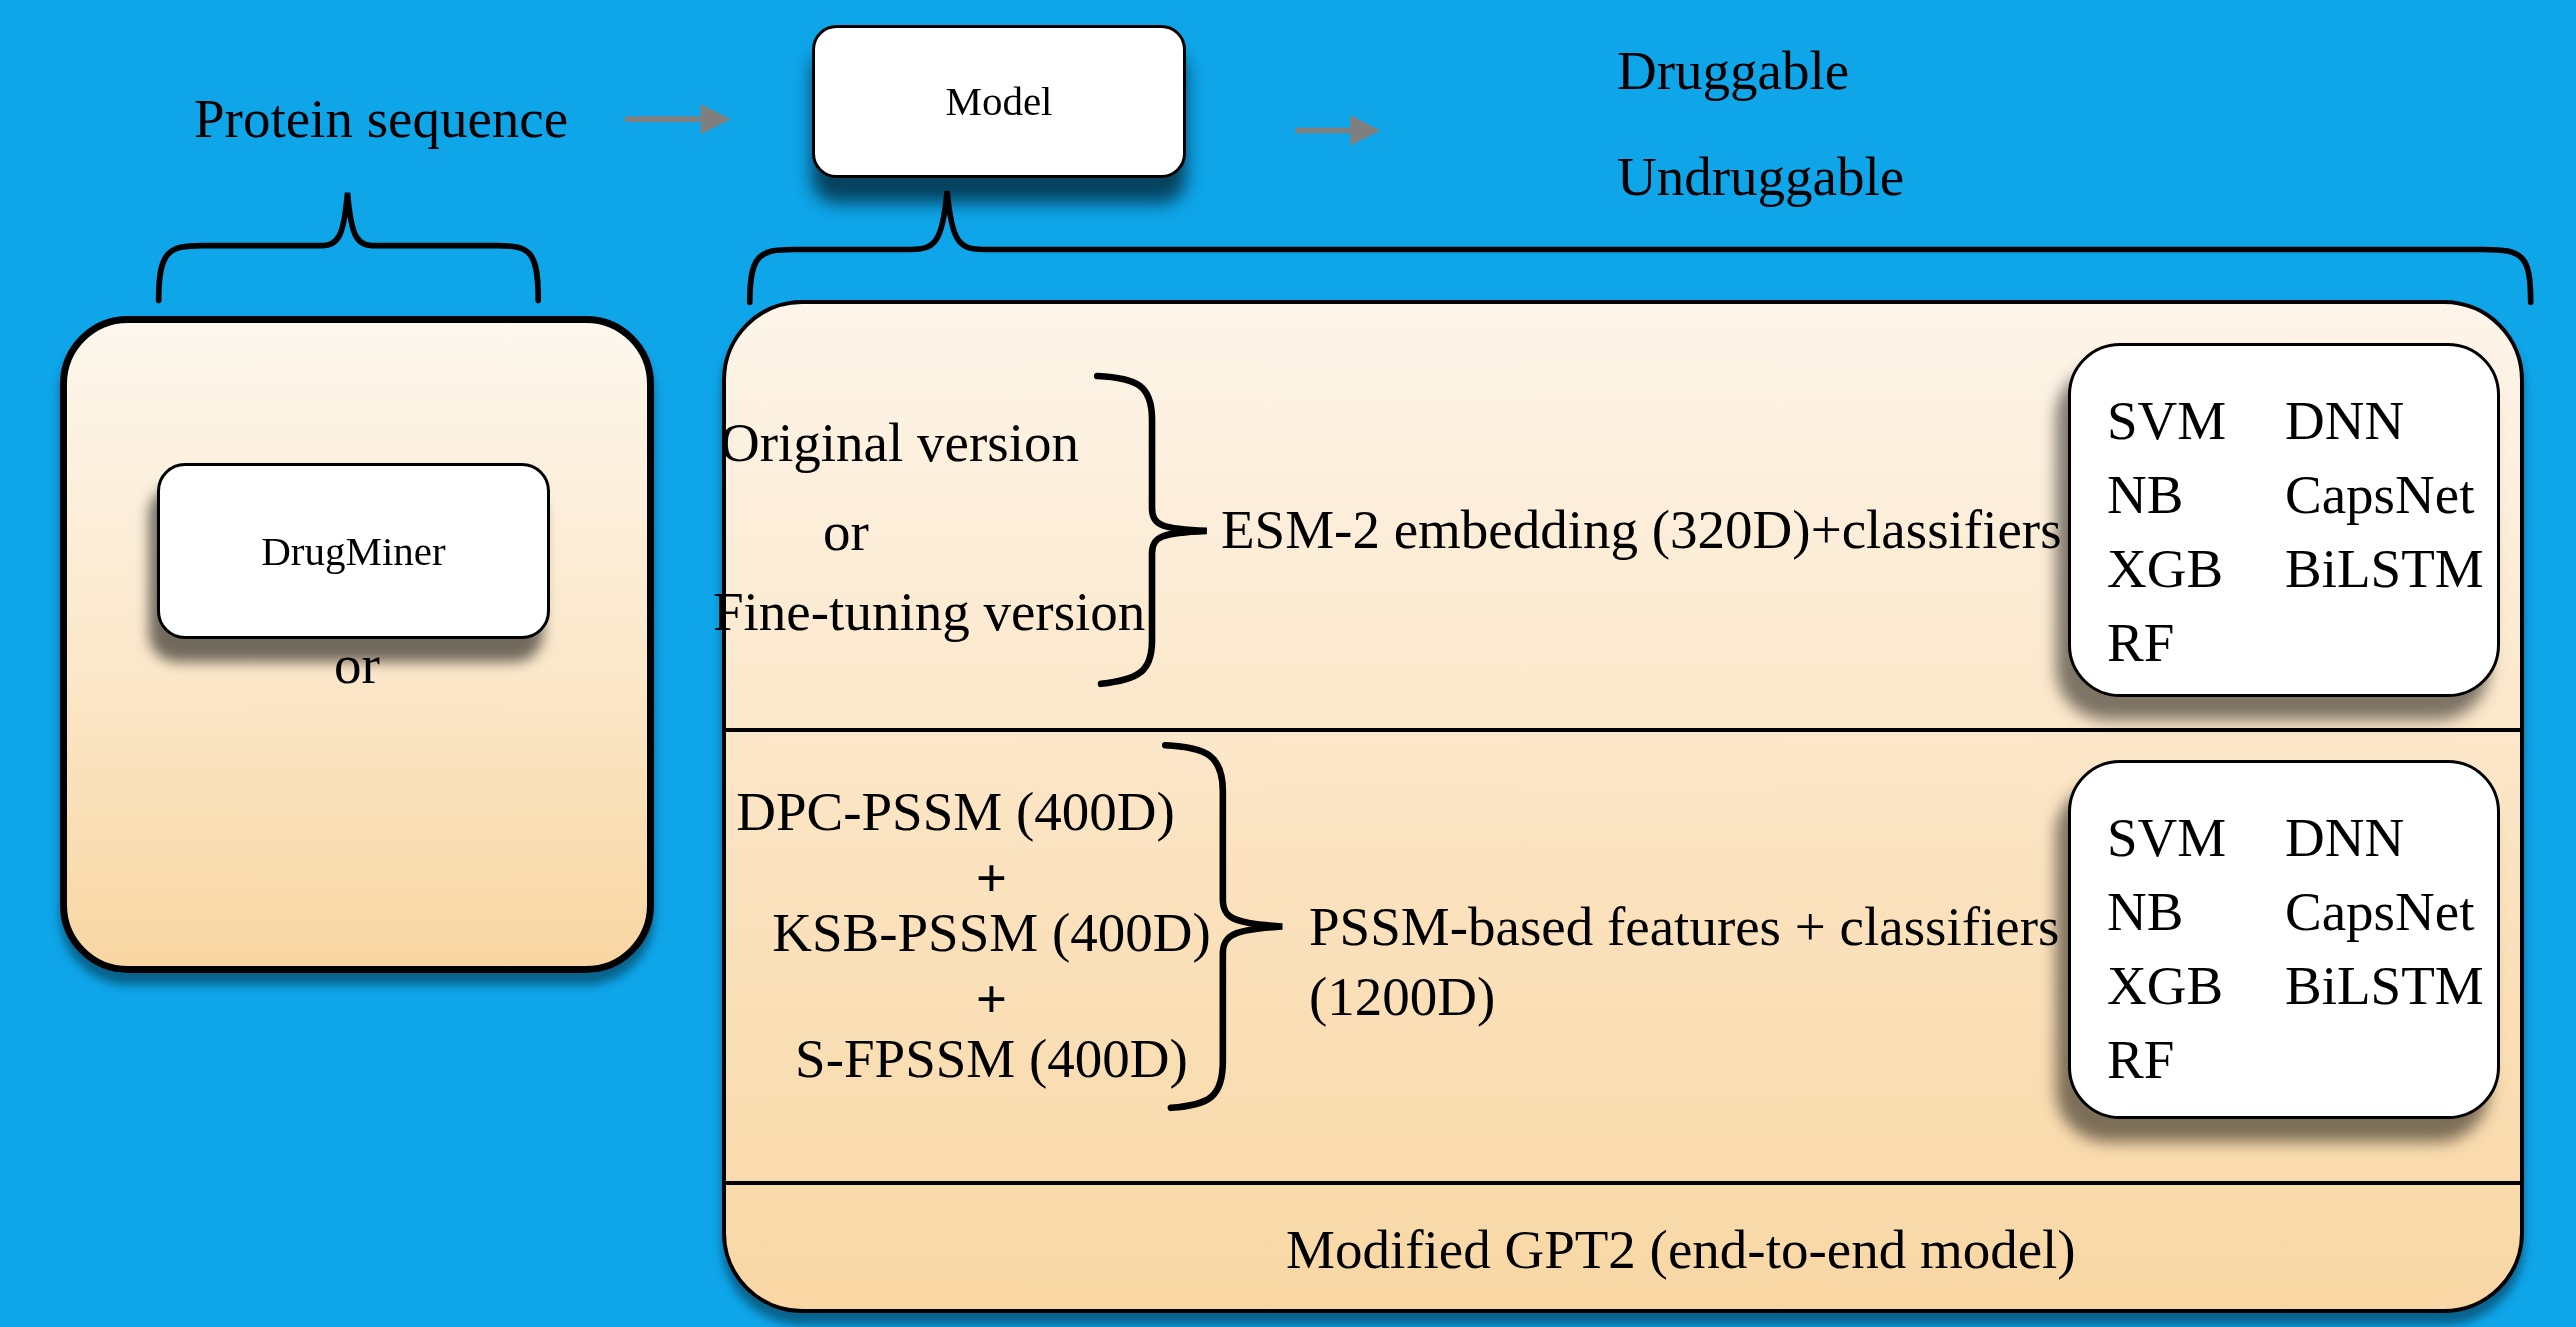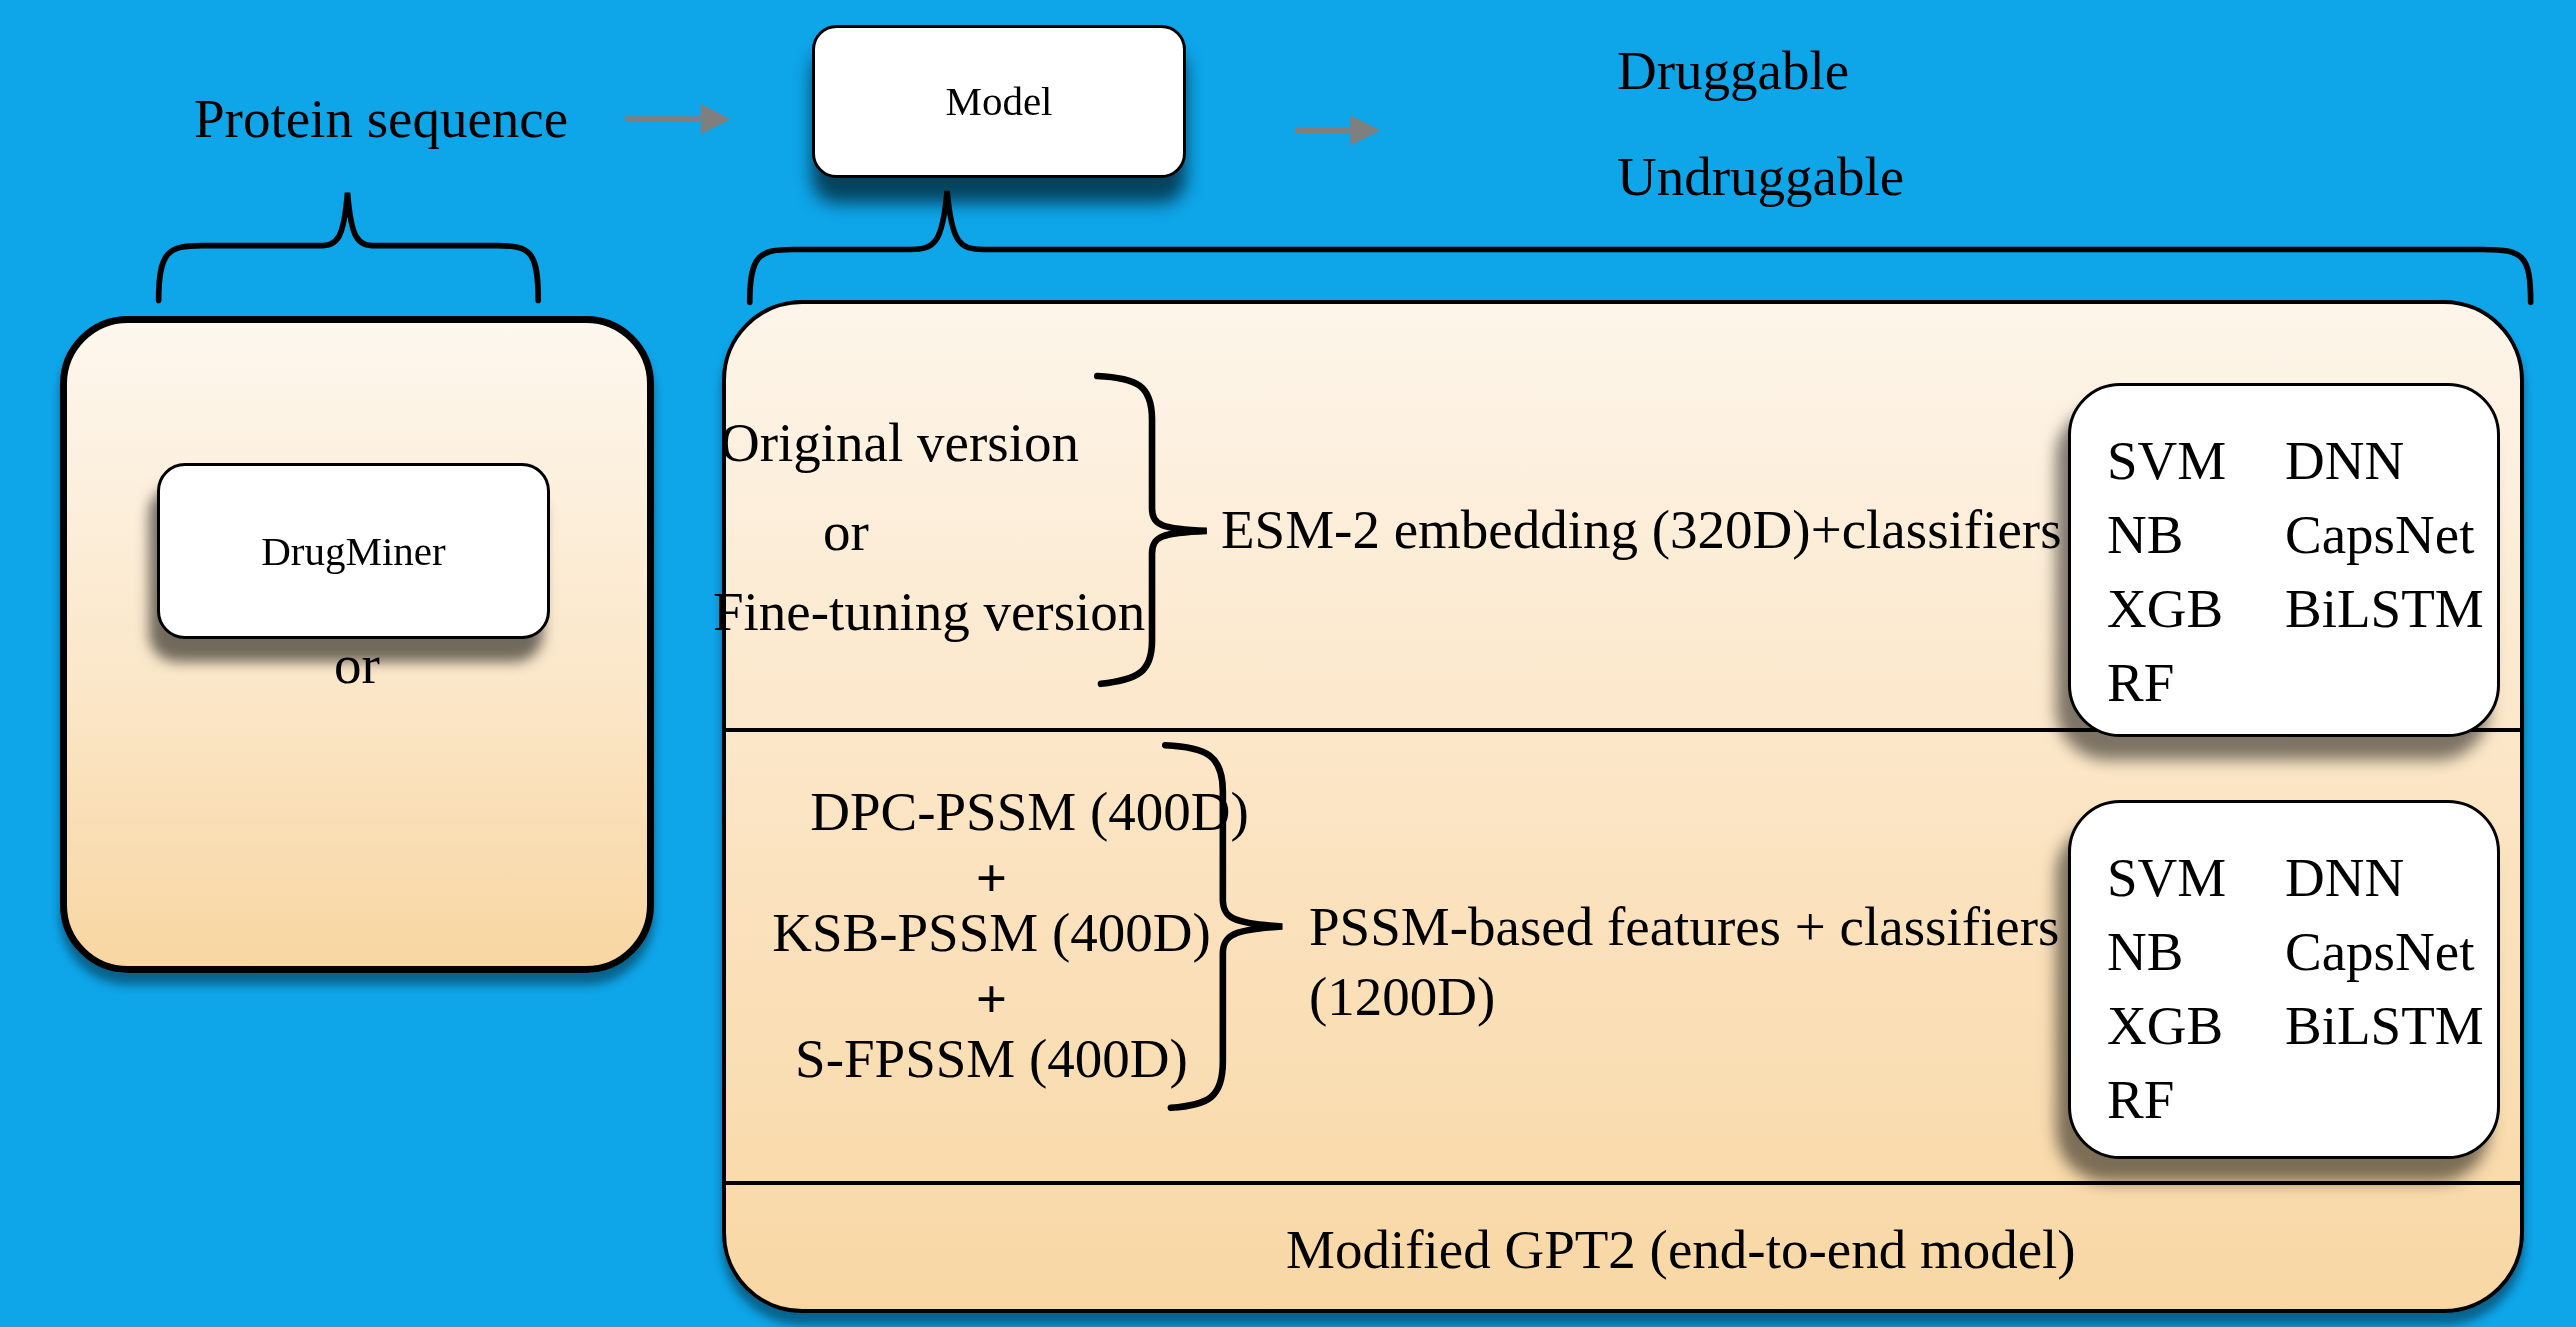--- a/index.html
+++ b/index.html
@@ -37,21 +37,21 @@
   }
   .divider{position:absolute;left:0;width:100%;height:3.8px;background:#000;}
   .plusline{font-weight:bold;}
   svg{position:absolute;left:0;top:0;}
   .clf{
     position:absolute;
     background:#fff;border:3.8px solid #000;border-radius:52px;
     box-shadow:-11.3px 23px 15px rgba(0,0,0,0.50);
     box-sizing:border-box;
     padding:38px 0 0 36px;
-    font-size:55px;line-height:74px;margin-top:40px;
+    font-size:55px;line-height:74px;
   }
   .clf .row{display:flex;}
   .clf .c1{width:178px;}
 </style>
 </head>
 <body>
 
 <div id="canvas">
 
   <div class="txt" style="left:194px;top:91px;">Protein sequence</div>
@@ -94,21 +94,21 @@
     </div>
     <div class="row">
       <span class="c1">XGB</span>
       <span>BiLSTM</span>
     </div>
     <div class="row">
       <span class="c1">RF</span>
     </div>
   </div>
 
-  <div class="txt center" style="left:784px;top:784px;width:491px;">DPC-PSSM (400D)</div>
+  <div class="txt center" style="left:710px;top:784px;width:491px;">DPC-PSSM (400D)</div>
   <div class="txt center plusline" style="left:746px;top:850px;width:491px;">+</div>
   <div class="txt center" style="left:746px;top:905px;width:491px;">KSB-PSSM (400D)</div>
   <div class="txt center plusline" style="left:746px;top:971px;width:491px;">+</div>
   <div class="txt center" style="left:746px;top:1031px;width:491px;">S-FPSSM (400D)</div>
 
   <div class="txt" style="left:1309px;top:899px;">PSSM-based features + classifiers</div>
   <div class="txt" style="left:1309px;top:969px;">(1200D)</div>
 
   <div class="clf" style="left:2068px;top:760px;width:432px;height:359px;">
     <div class="row">

